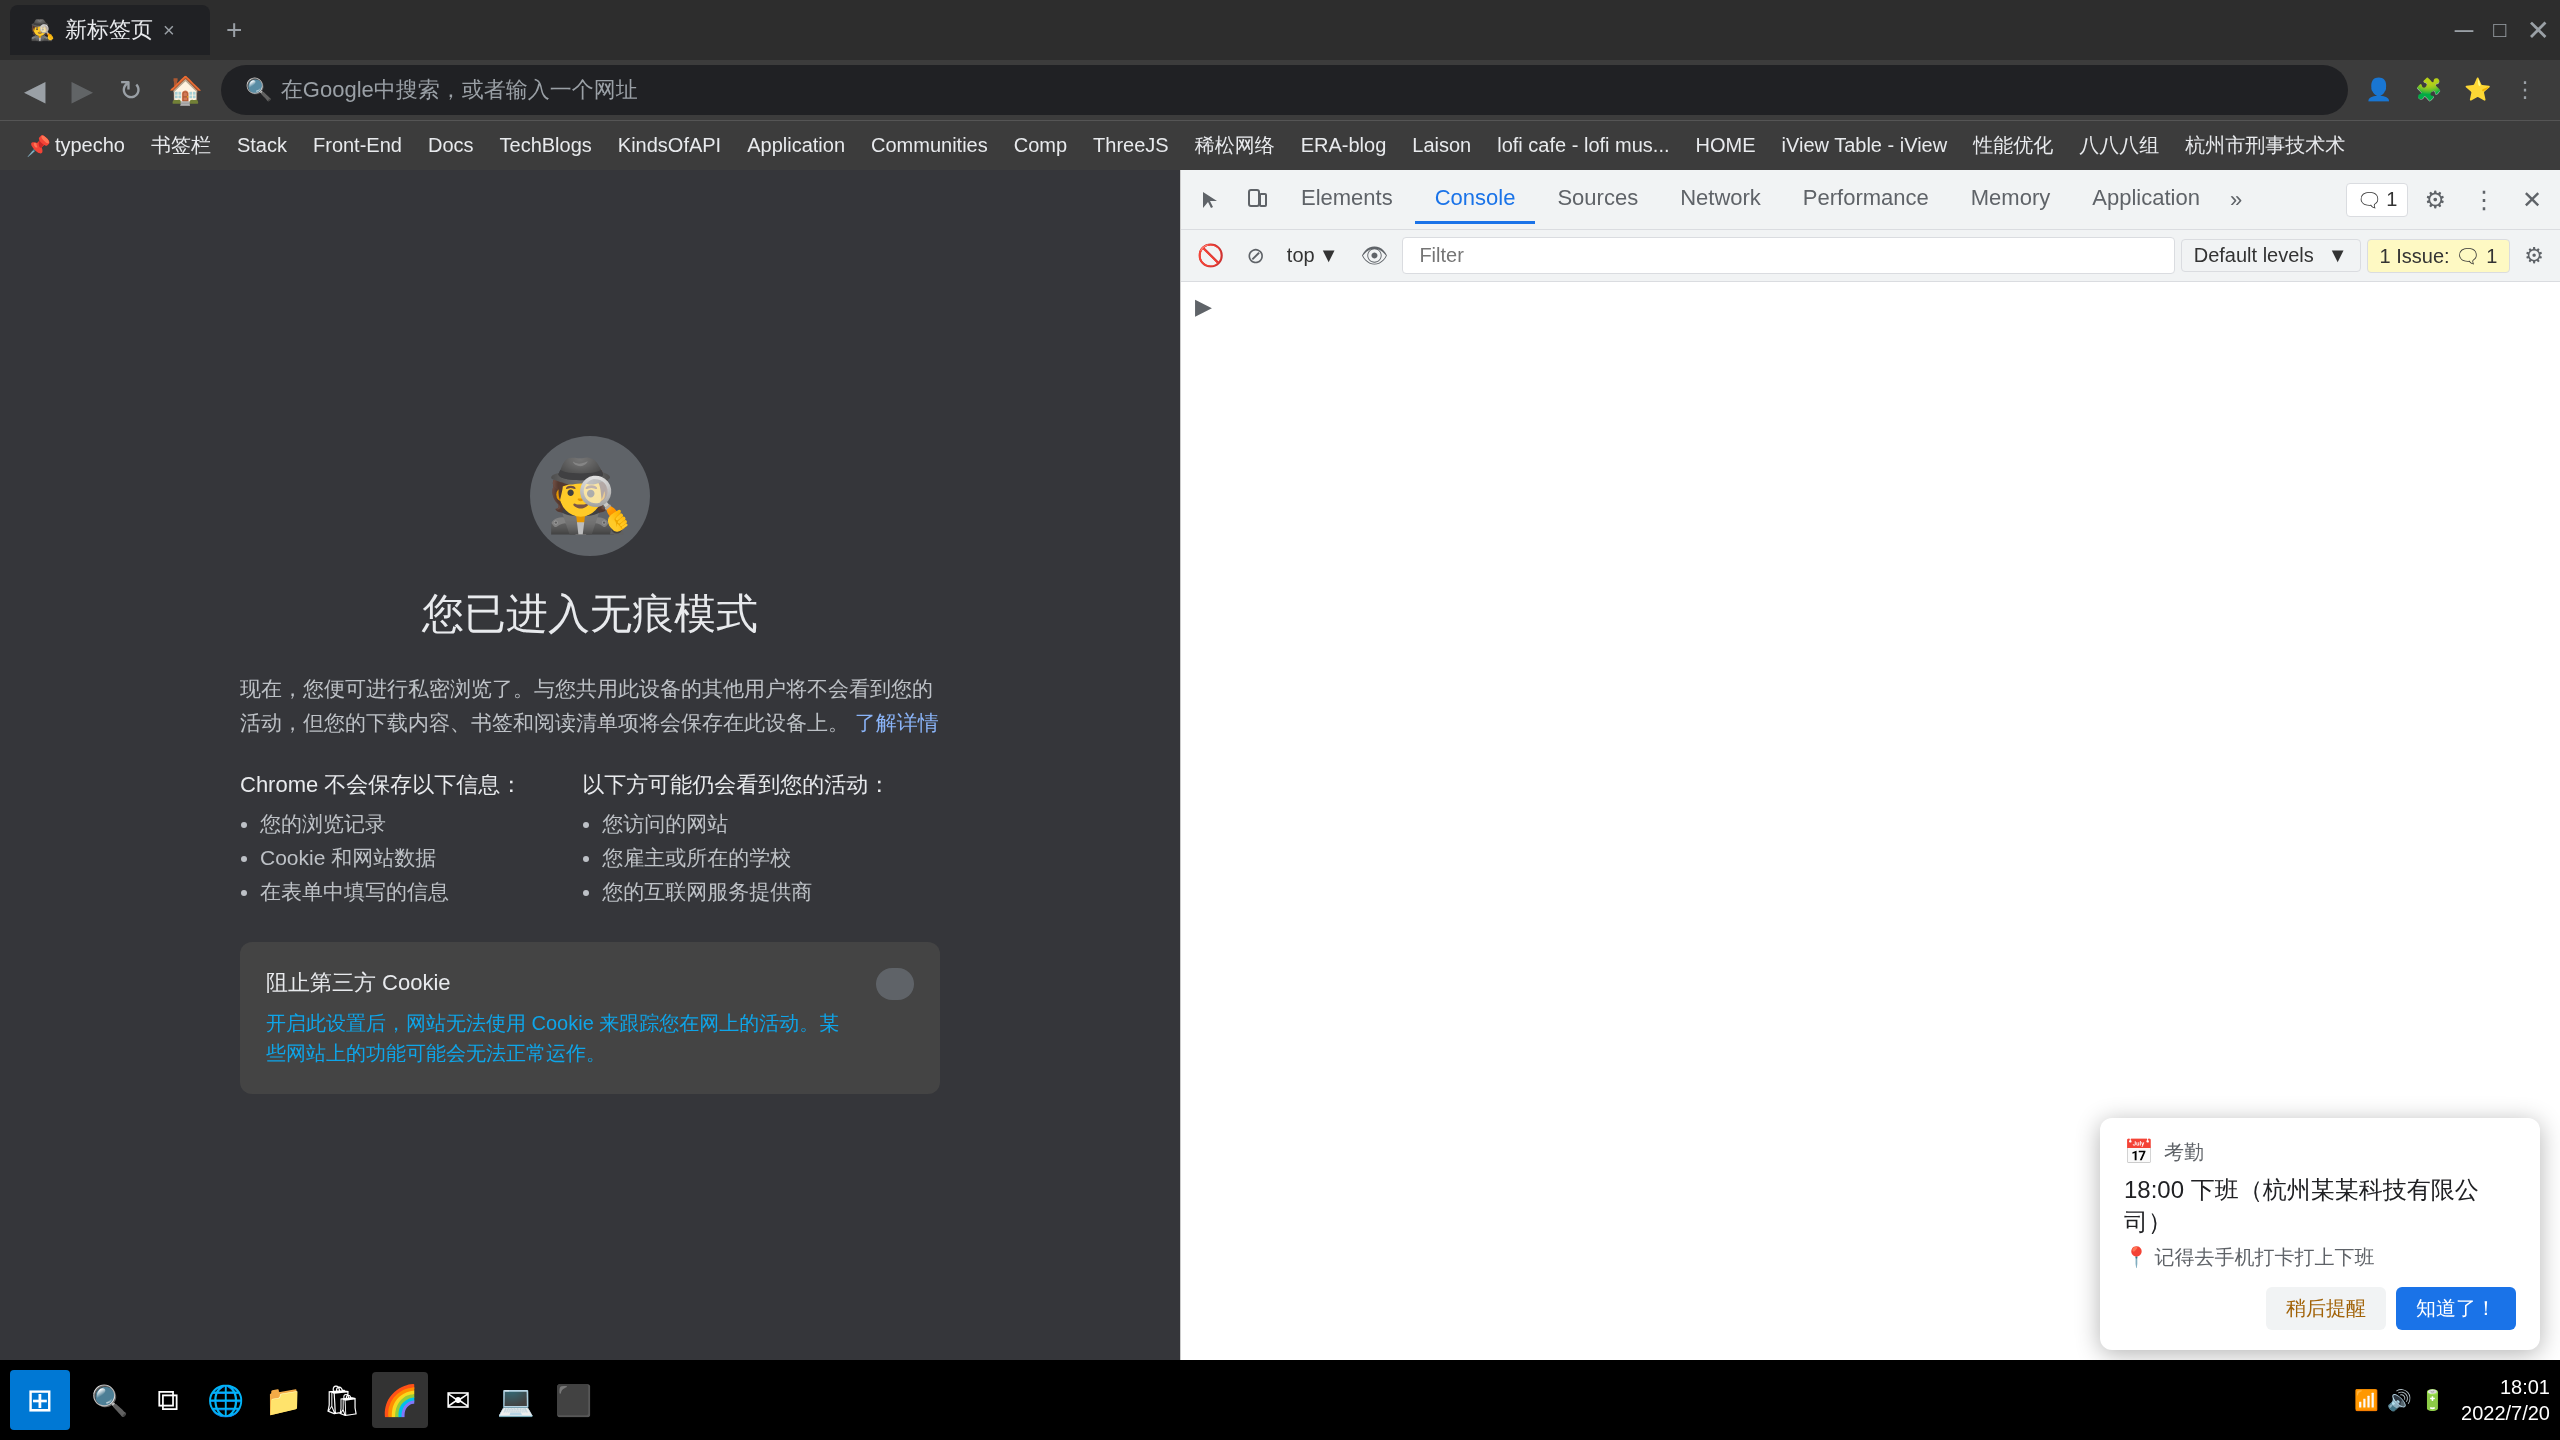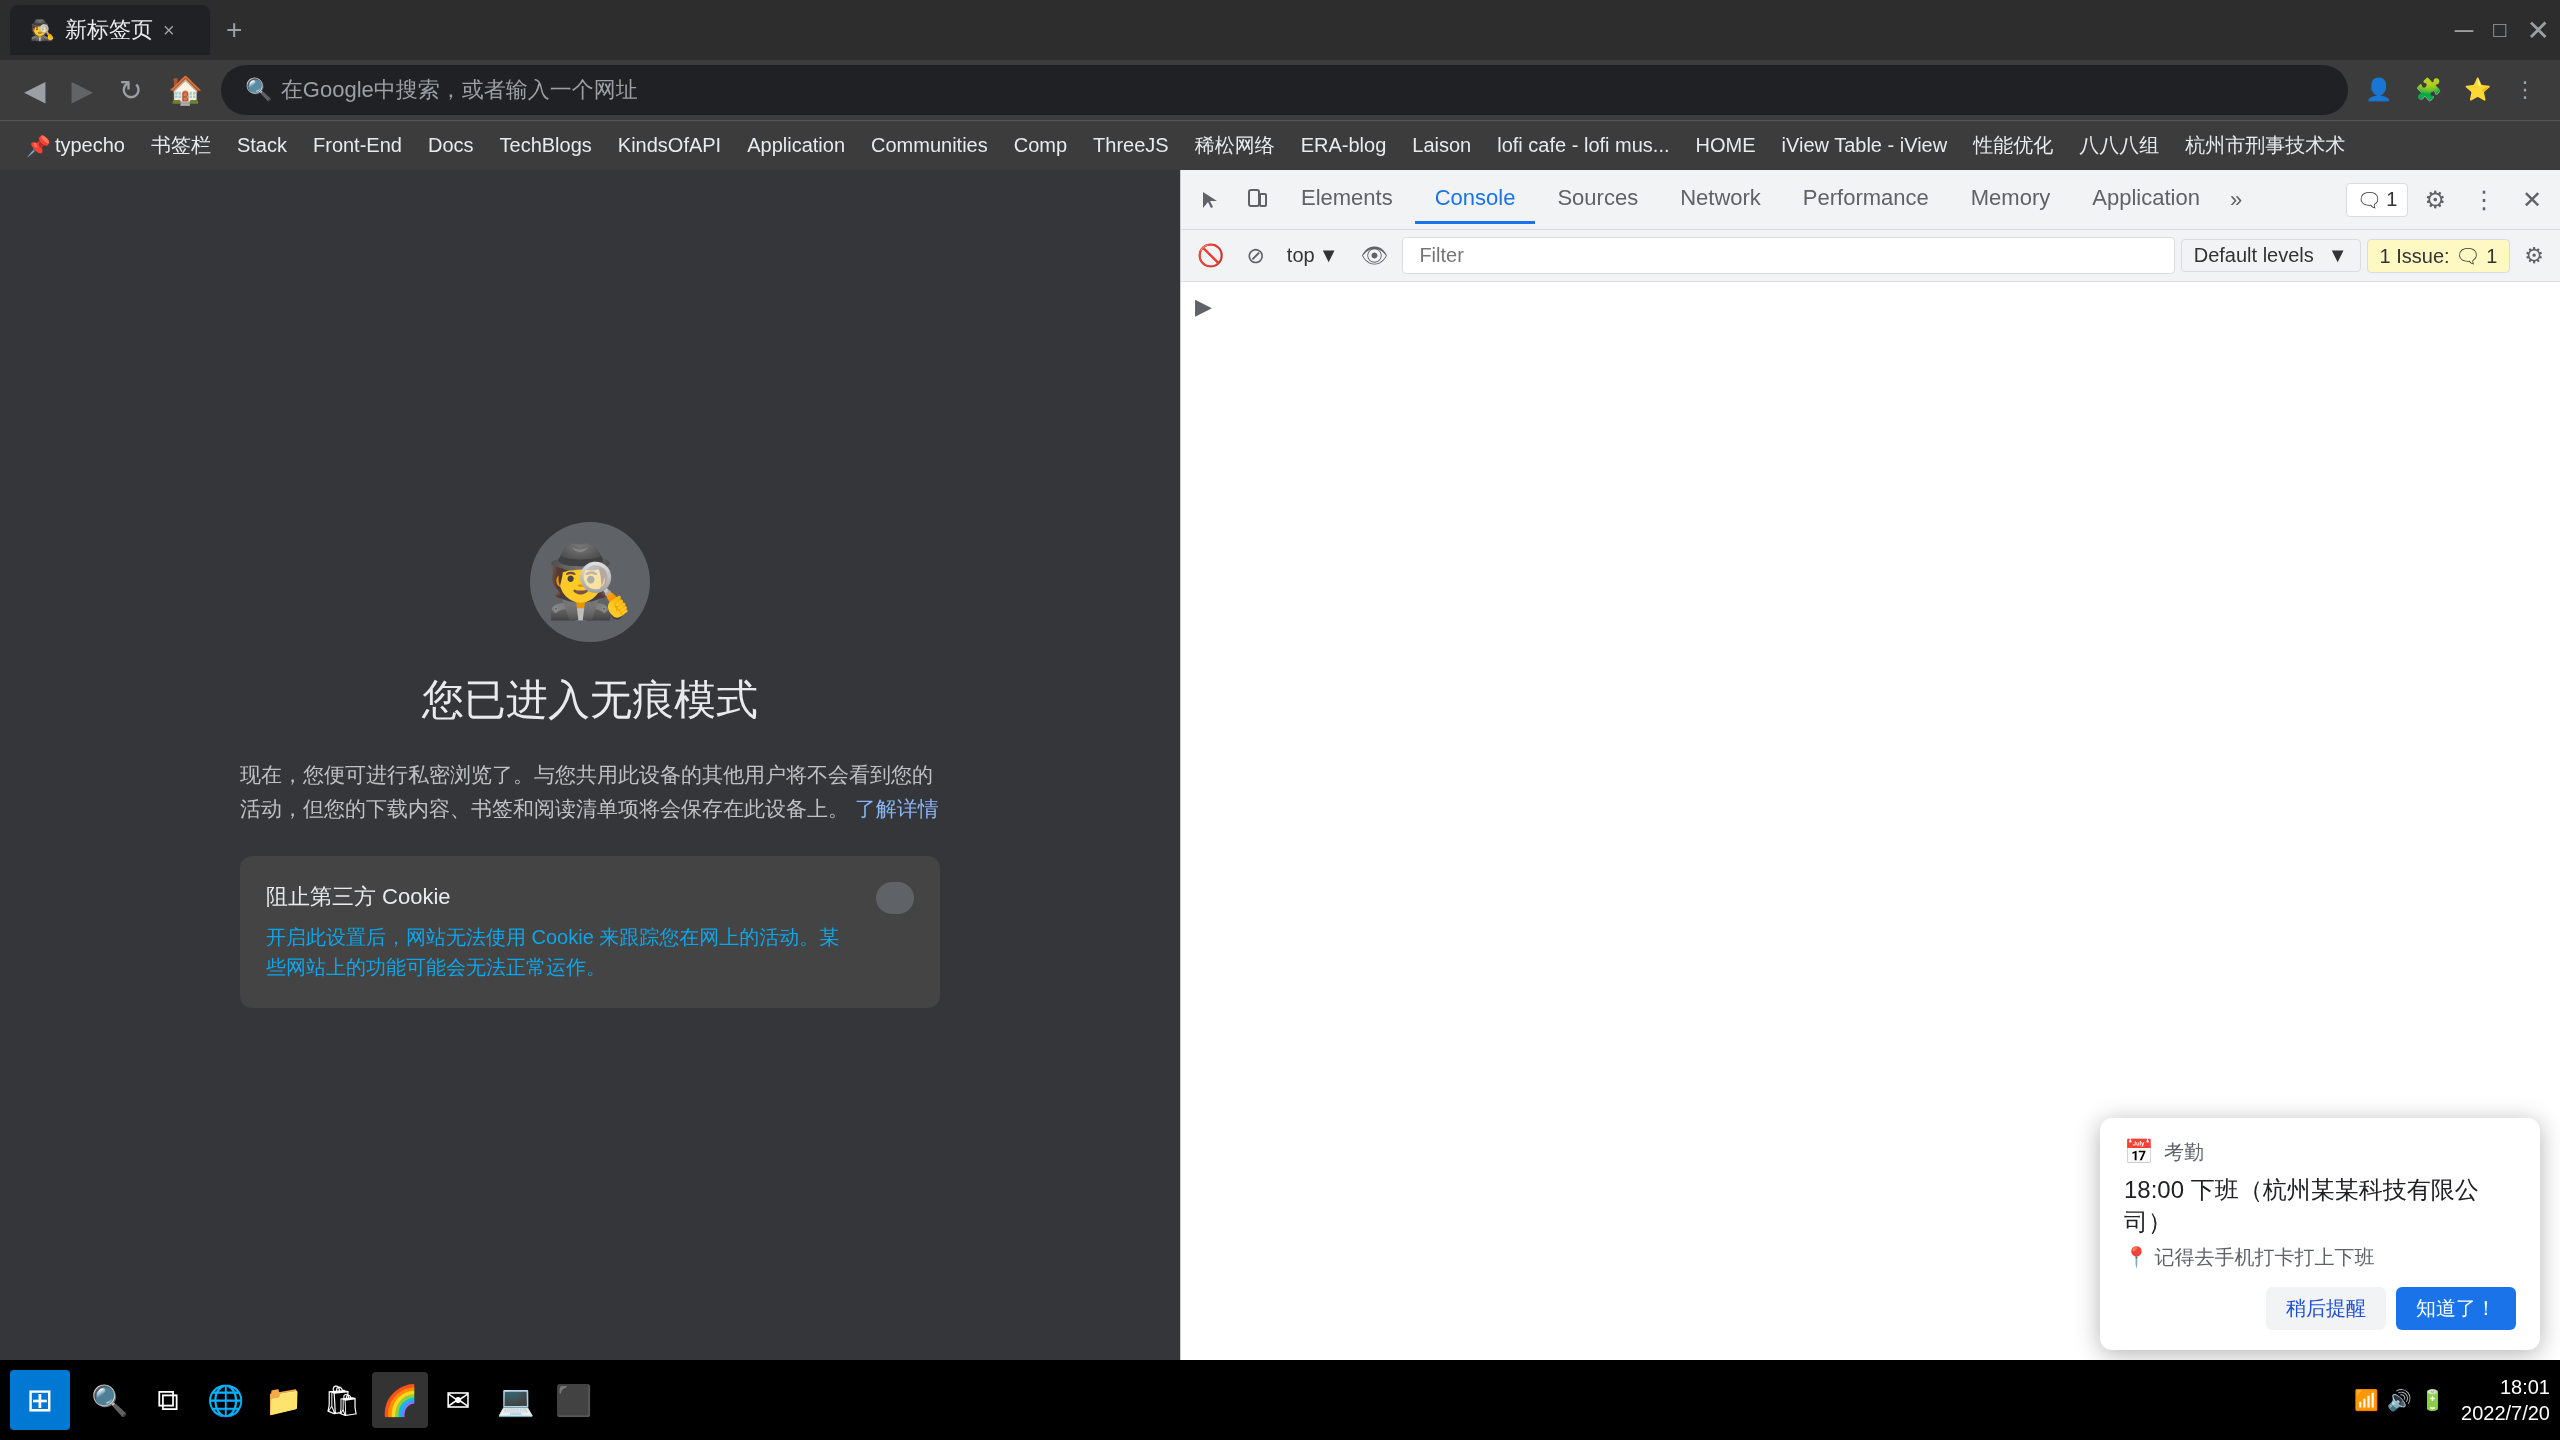--- a/index.html
+++ b/index.html
@@ -79,21 +79,21 @@
     .taskbar-sys { display: flex; align-items: center; gap: 8px; }
 
     
     .notification-popup { position: absolute; bottom: 90px; right: 20px; background: #fff; border-radius: 12px; padding: 20px 24px; width: 440px; box-shadow: 0 4px 24px rgba(0,0,0,0.3); color: #202124; }
     .notification-header { display: flex; align-items: center; gap: 10px; margin-bottom: 8px; }
     .notification-source { font-size: 20px; color: #5f6368; }
     .notification-title { font-size: 24px; font-weight: 500; color: #202124; margin-bottom: 6px; }
     .notification-body { font-size: 20px; color: #5f6368; margin-bottom: 16px; display: flex; align-items: center; gap: 6px; }
     .notification-actions { display: flex; gap: 10px; justify-content: flex-end; }
     .notif-btn { font-size: 20px; padding: 8px 20px; border-radius: 6px; cursor: pointer; border: none; }
-    .notif-btn-secondary { background: #f1f3f4; color: #1d4ed8; }
+    .notif-btn-secondary { background: #f1f3f4; color: #a16207; }
     .notif-btn-primary { background: #1a73e8; color: #fff; }
   </style>
 </head>
 <body>
 
 <div class="browser-chrome">
 
   <div class="tab-bar">
     <div class="tab active">
       <span style="font-size:20px;">🕵</span>
@@ -198,20 +198,38 @@
       <span style="font-size:70px;">🕵</span>
     </div>
 
     <div class="incognito-title">您已进入无痕模式</div>
 
     <div class="incognito-desc">
       <span>现在，您便可进行私密浏览了。与您共用此设备的其他用户将不会看到您的活动，但您的下载内容、书签和阅读清单项将会保存在此设备上。</span>
       <a class="incognito-link" href="#">了解详情</a>
     </div>
 
+    <div class="info-grid">
+      <div class="info-col">
+        <div class="info-col-title">Chrome 不会保存以下信息：</div>
+        <ul>
+          <li>您的浏览记录</li>
+          <li>Cookie 和网站数据</li>
+          <li>在表单中填写的信息</li>
+        </ul>
+      </div>
+      <div class="info-col">
+        <div class="info-col-title">以下方可能仍会看到您的活动：</div>
+        <ul>
+          <li>您访问的网站</li>
+          <li>您雇主或所在的学校</li>
+          <li>您的互联网服务提供商</li>
+        </ul>
+      </div>
+    </div>
 
     <div class="cookie-box">
       <div class="cookie-row">
         <div>
           <div class="cookie-box-title">阻止第三方 Cookie</div>
           <div class="cookie-box-desc">开启此设置后，网站无法使用 Cookie 来跟踪您在网上的活动。某些网站上的功能可能会无法正常运作。</div>
         </div>
         <div class="toggle"></div>
       </div>
     </div>

